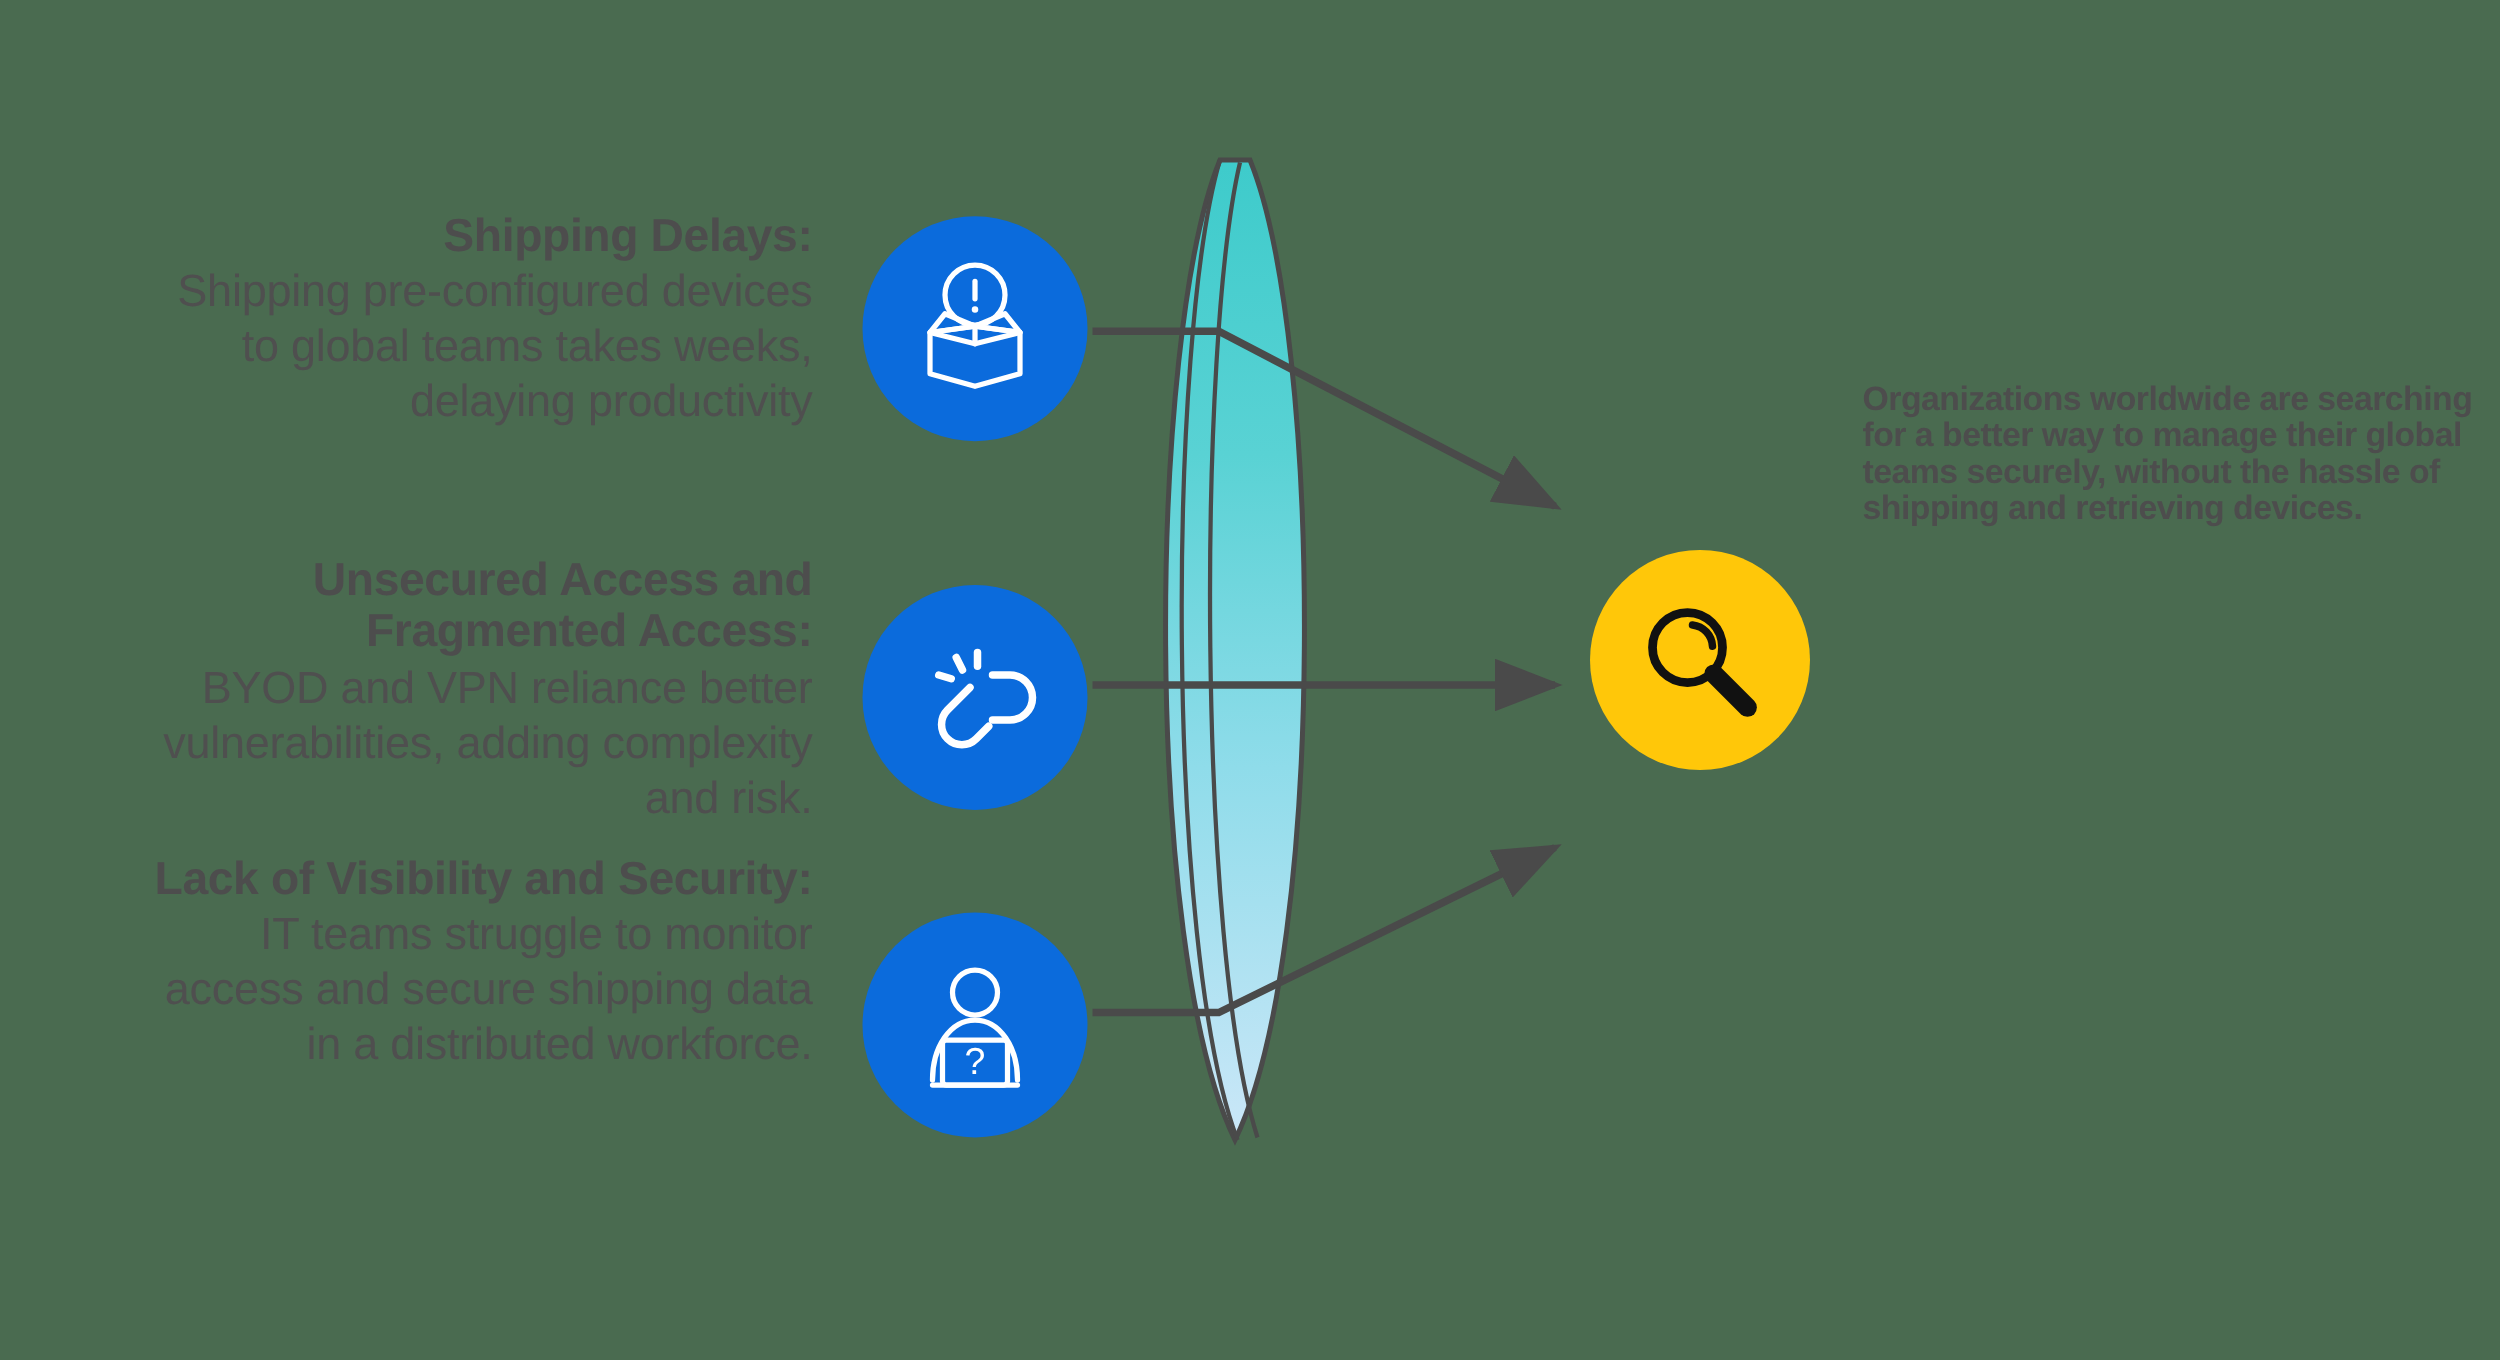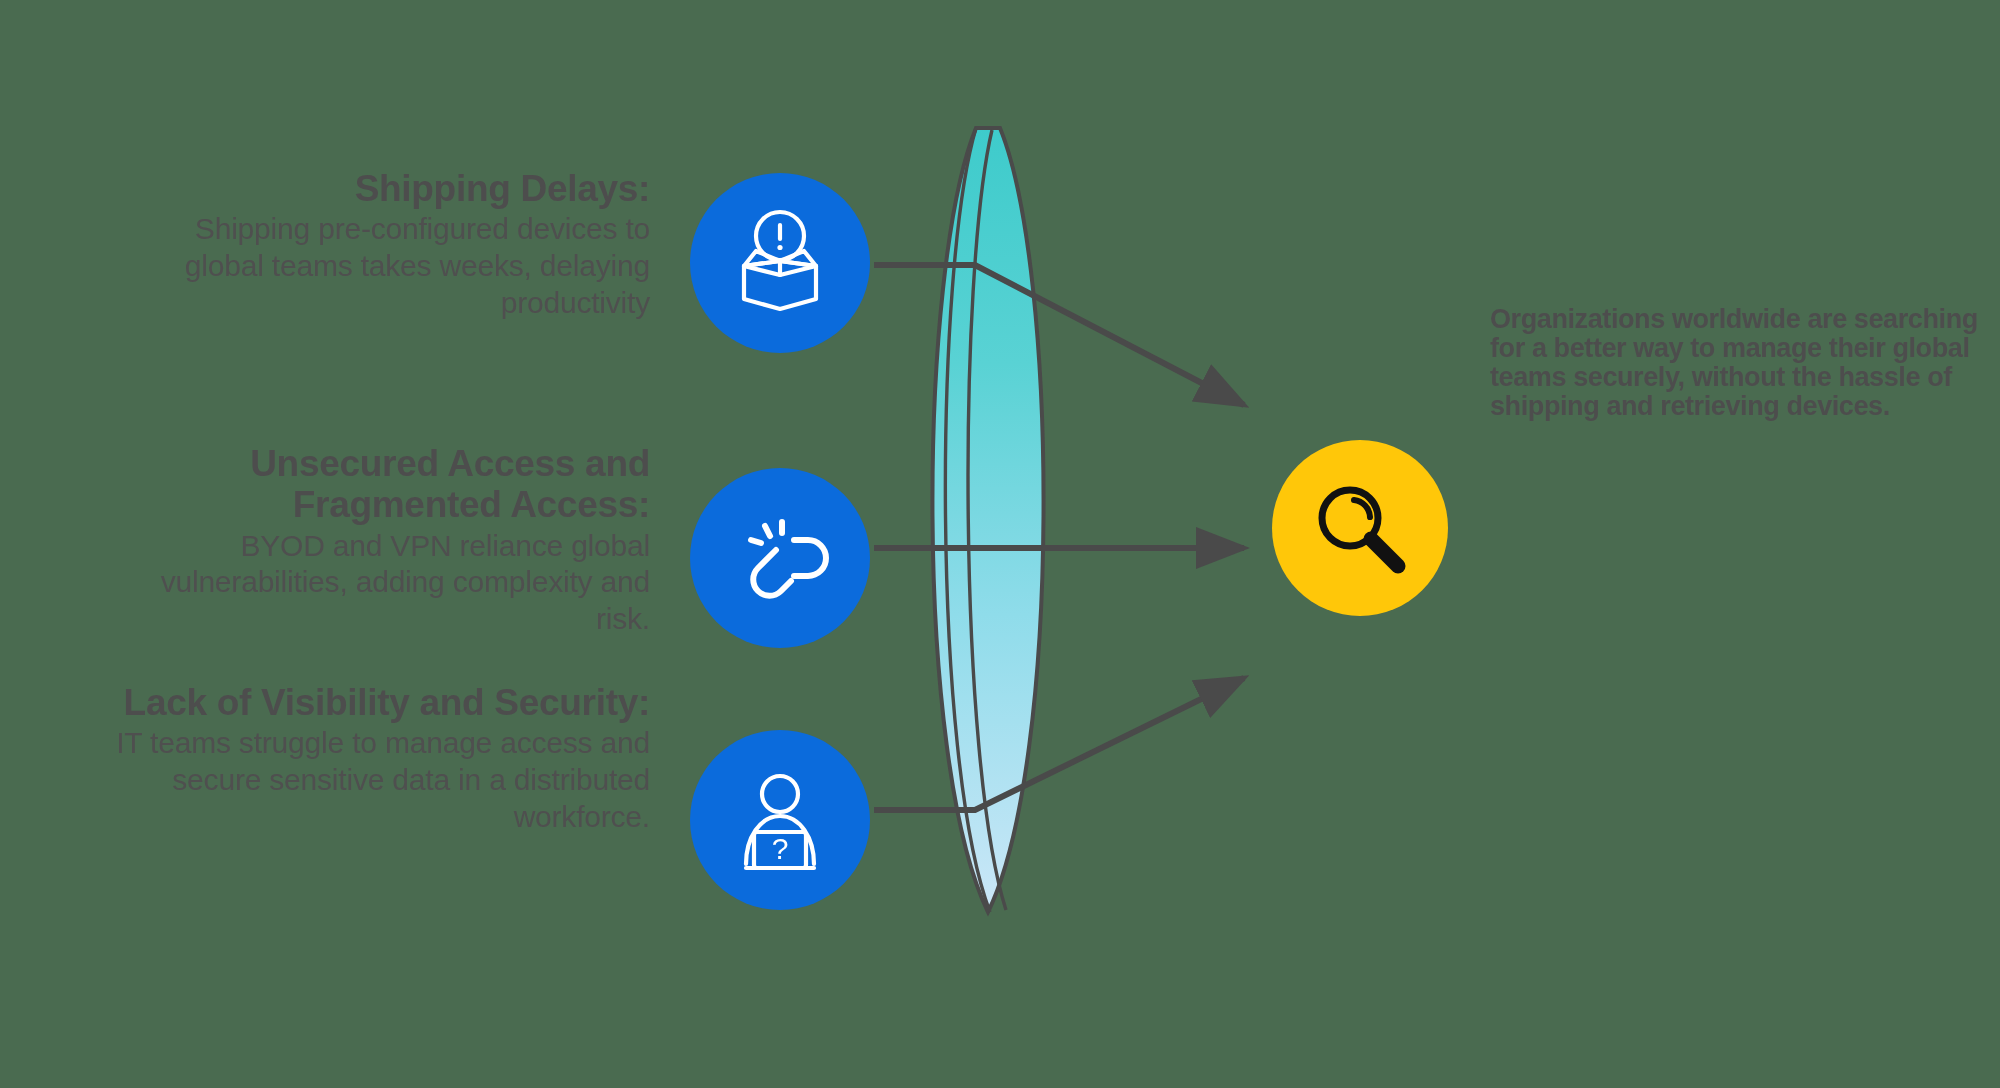--- a/index.html
+++ b/index.html
@@ -33,21 +33,21 @@
   }
   .problem-title {
     font-weight: bold;
     font-size: 37px;
     line-height: 1.12;
     color: #4d4d4d;
     letter-spacing: -0.3px;
     margin: 0 0 2px 0;
   }
   .problem-body {
-    font-size: 30px;
+    font-size: 36px;
     line-height: 1.22;
     color: #4f4f4f;
     letter-spacing: -0.2px;
     margin: 0;
   }
 
   #block-shipping { top: 168px; }
   #block-access   { top: 424px; margin-top: 19px; }
   #block-lack     { top: 682px; }
 
@@ -118,26 +118,26 @@
 
 <div id="stage">
 
   <div class="problem-block" id="block-shipping">
     <p class="problem-title">Shipping Delays:</p>
     <p class="problem-body">Shipping pre-configured devices to global teams takes weeks, delaying productivity</p>
   </div>
 
   <div class="problem-block" id="block-access">
     <p class="problem-title">Unsecured Access and Fragmented Access:</p>
-    <p class="problem-body">BYOD and VPN reliance global vulnerabilities, adding complexity and risk.</p>
+    <p class="problem-body">BYOD and VPN reliance better vulnerabilities, adding complexity and risk.</p>
   </div>
 
   <div class="problem-block" id="block-lack">
     <p class="problem-title">Lack of Visibility and Security:</p>
-    <p class="problem-body">IT teams struggle to manage access and secure sensitive data in a distributed workforce.</p>
+    <p class="problem-body">IT teams struggle to monitor access and secure shipping data in a distributed workforce.</p>
   </div>
 
   <div class="icon-circle icon-blue" id="icon-shipping">
     <svg width="120" height="120" viewBox="0 0 120 120" fill="none" stroke="#ffffff" stroke-width="4.2" stroke-linecap="round" stroke-linejoin="round">
       <circle cx="60" cy="33" r="24"></circle>
       <path d="M60 22 v14"></path>
       <circle cx="60" cy="44.5" r="2.6" fill="#ffffff" stroke="none"></circle>
       <path d="M24 63 L60 58 L96 63 L96 96 L60 106 L24 96 Z"></path>
       <path d="M24 63 L36 48 L60 58 L24 63 Z"></path>
       <path d="M96 63 L84 48 L60 58 L96 63 Z"></path>

